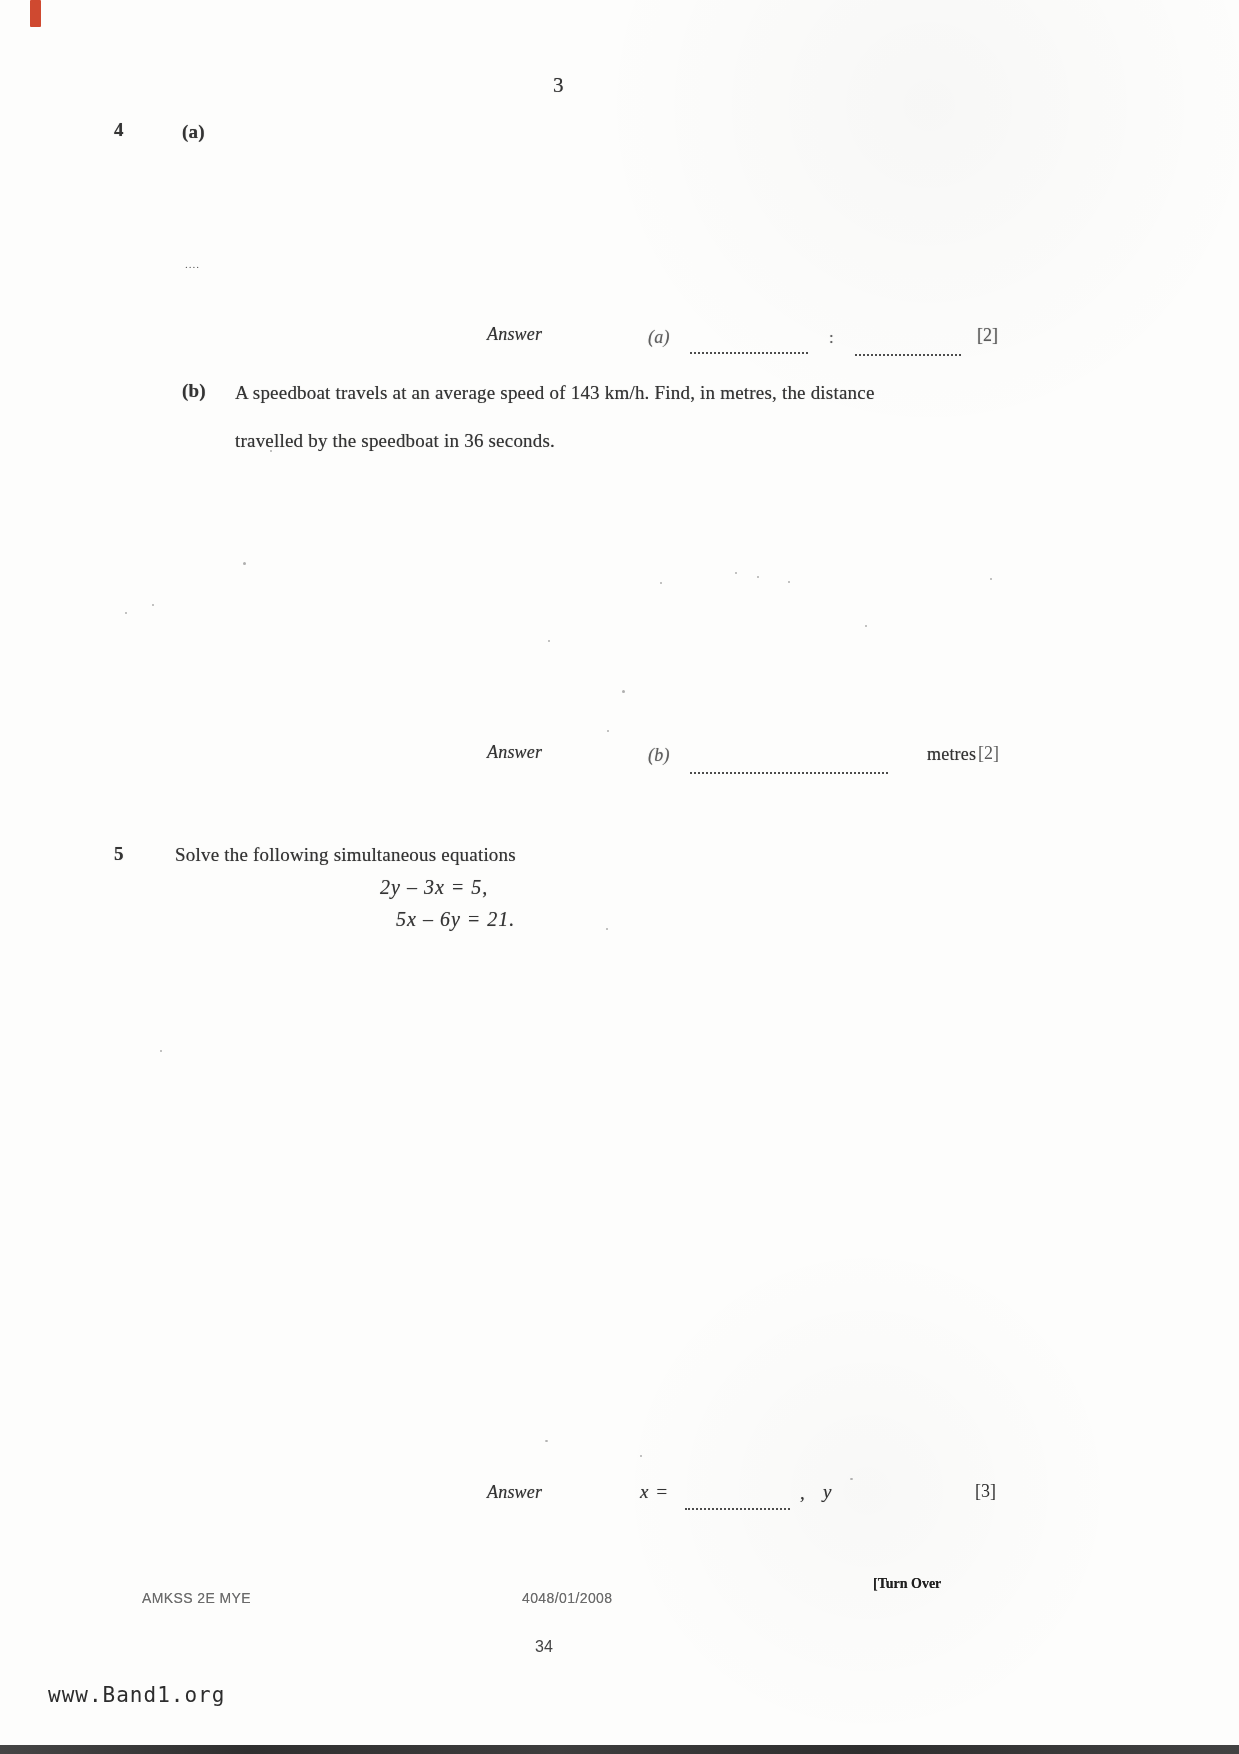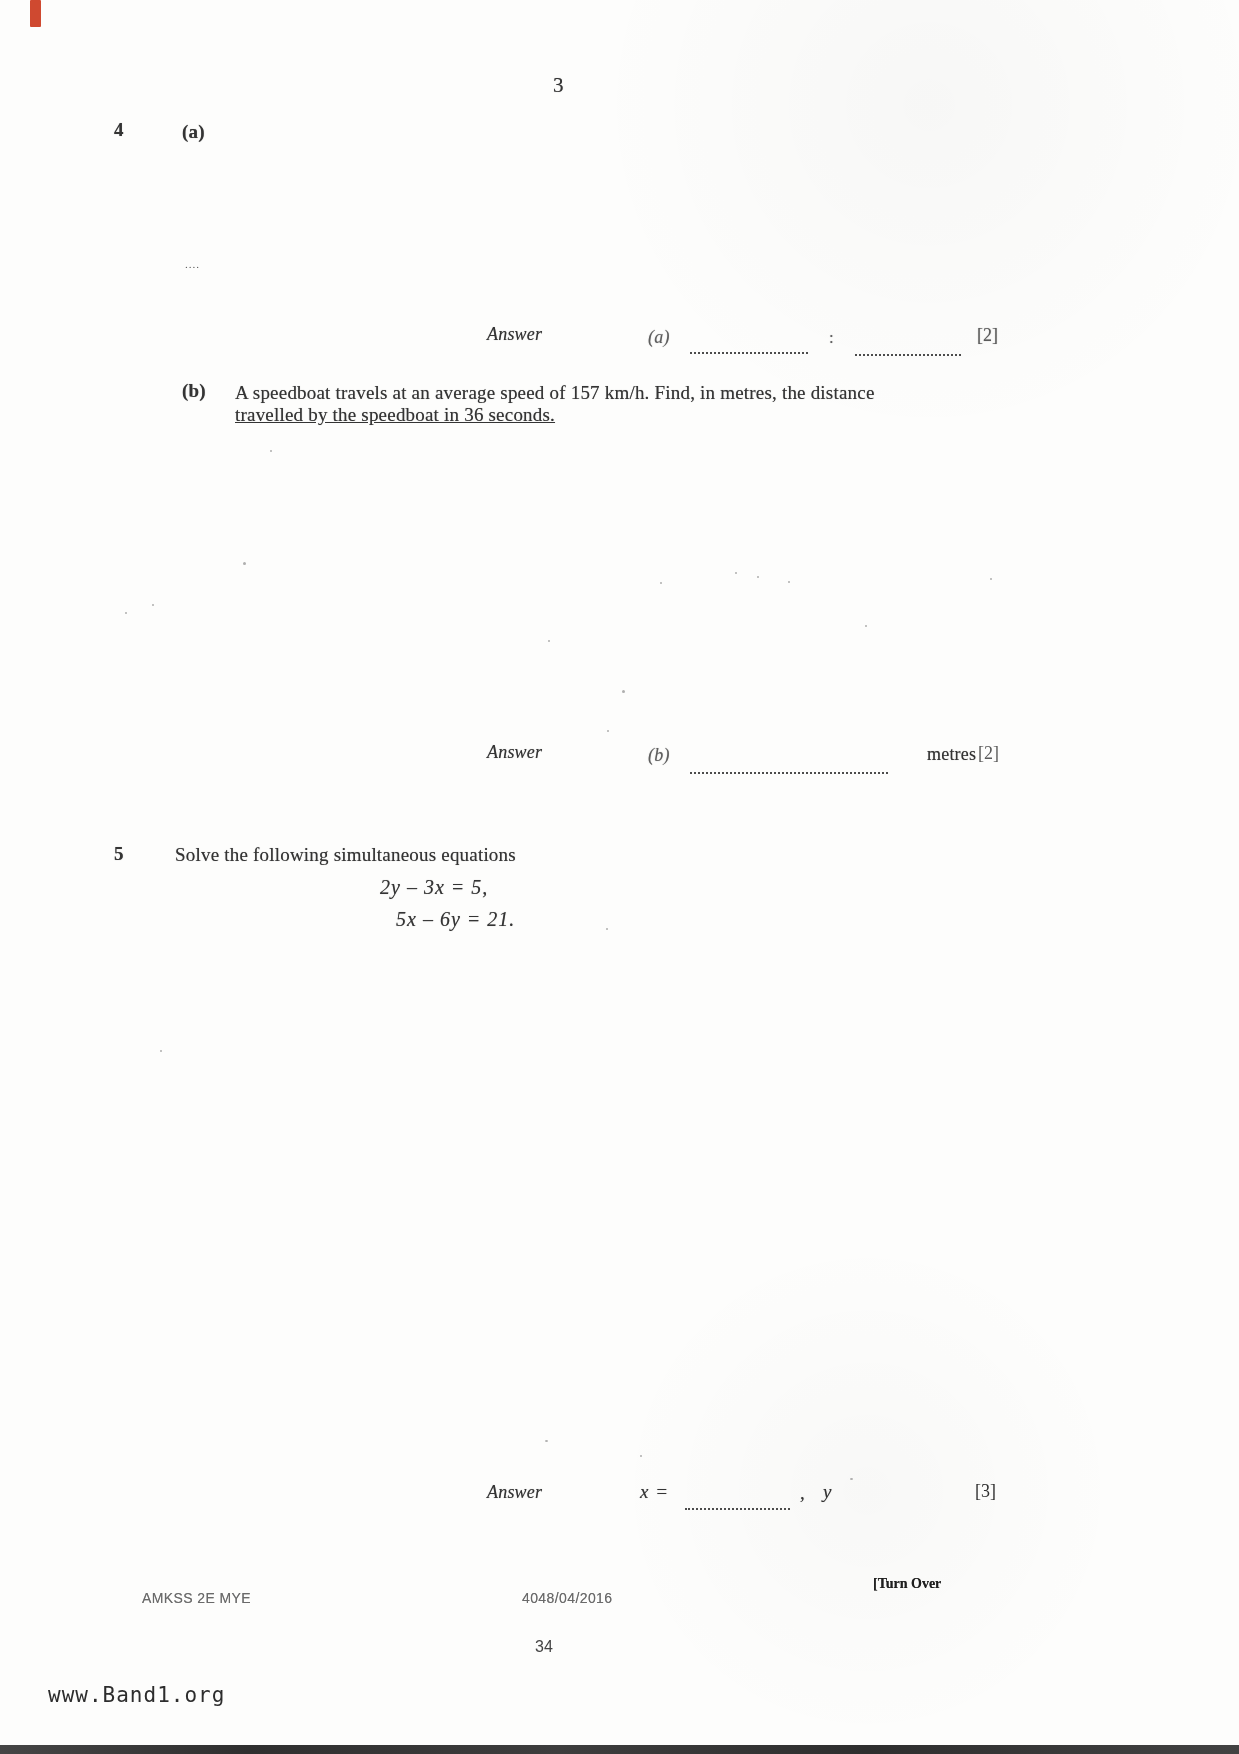--- a/index.html
+++ b/index.html
@@ -74,43 +74,43 @@
   <div class="abs stray" style="left:185px;top:258px;">....</div>
 
   <div class="abs txt answer-label" style="left:487px;top:324px;">Answer</div>
   <div class="abs txt answer-label faded" style="left:648px;top:327px;">(a)</div>
   <div class="abs dotline" style="left:690px;top:332px;width:118px;"></div>
   <div class="abs txt faded" style="left:829px;top:328px;font-size:17px;">:</div>
   <div class="abs dotline" style="left:855px;top:334px;width:106px;"></div>
   <div class="abs marks faded" style="left:977px;top:325px;">[2]</div>
 
   <div class="abs txt body-text bold" style="left:182px;top:380px;">(b)</div>
-  <div class="abs txt body-text" style="left:235px;top:382px;">A speedboat travels at an average speed of 157 km/h.  Find, in metres, the distance</div>
-  <div class="abs txt body-text" style="left:235px;top:404px;text-decoration:underline;">travelled by the speedboat in 36 seconds.</div>
+  <div class="abs txt body-text" style="left:235px;top:382px;">A speedboat travels at an average speed of 143 km/h.  Find, in metres, the distance</div>
+  <div class="abs txt body-text" style="left:235px;top:430px;">travelled by the speedboat in 36 seconds.</div>
 
   <div class="abs txt answer-label" style="left:487px;top:742px;">Answer</div>
   <div class="abs txt answer-label faded" style="left:648px;top:745px;">(b)</div>
   <div class="abs dotline" style="left:690px;top:752px;width:198px;"></div>
   <div class="abs txt body-text" style="left:900px;top:744px;font-size:18px;margin-left:27px;">metres</div>
   <div class="abs marks" style="left:978px;top:743px;">[2]</div>
 
   <div class="abs txt body-text bold" style="left:114px;top:843px;">5</div>
   <div class="abs txt body-text" style="left:175px;top:844px;">Solve the following simultaneous equations</div>
   <div class="abs txt eq" style="left:380px;top:876px;">2y – 3x = 5,</div>
   <div class="abs txt eq" style="left:396px;top:908px;">5x – 6y = 21.</div>
 
   <div class="abs txt answer-label" style="left:487px;top:1482px;">Answer</div>
   <div class="abs txt eq" style="left:640px;top:1481px;font-size:19px;">x =</div>
   <div class="abs dotline" style="left:685px;top:1488px;width:105px;"></div>
   <div class="abs txt eq" style="left:800px;top:1482px;font-size:19px;">,</div>
   <div class="abs txt eq" style="left:823px;top:1481px;font-size:19px;">y</div>
   <div class="abs marks" style="left:975px;top:1481px;color:#2e2e2e;">[3]</div>
 
   <div class="abs footer-small" style="left:142px;top:1572px;">AMKSS 2E MYE</div>
-  <div class="abs footer-small" style="left:522px;top:1572px;">4048/04/2016</div>
+  <div class="abs footer-small" style="left:522px;top:1572px;">4048/01/2008</div>
   <div class="abs turnover" style="left:873px;top:1576px;">[Turn Over</div>
   <div class="abs pagenum-bottom" style="left:535px;top:1638px;">34</div>
   <div class="abs watermark" style="left:48px;top:1683px;">www.Band1.org</div>
 
   <div class="abs bottom-bar"></div>
 
   <i class="speck" style="left:243px;top:562px;width:3px;height:3px;"></i>
   <i class="speck" style="left:125px;top:612px;width:2px;height:2px;"></i>
   <i class="speck" style="left:152px;top:604px;width:2px;height:2px;"></i>
   <i class="speck" style="left:660px;top:582px;width:2px;height:2px;"></i>

